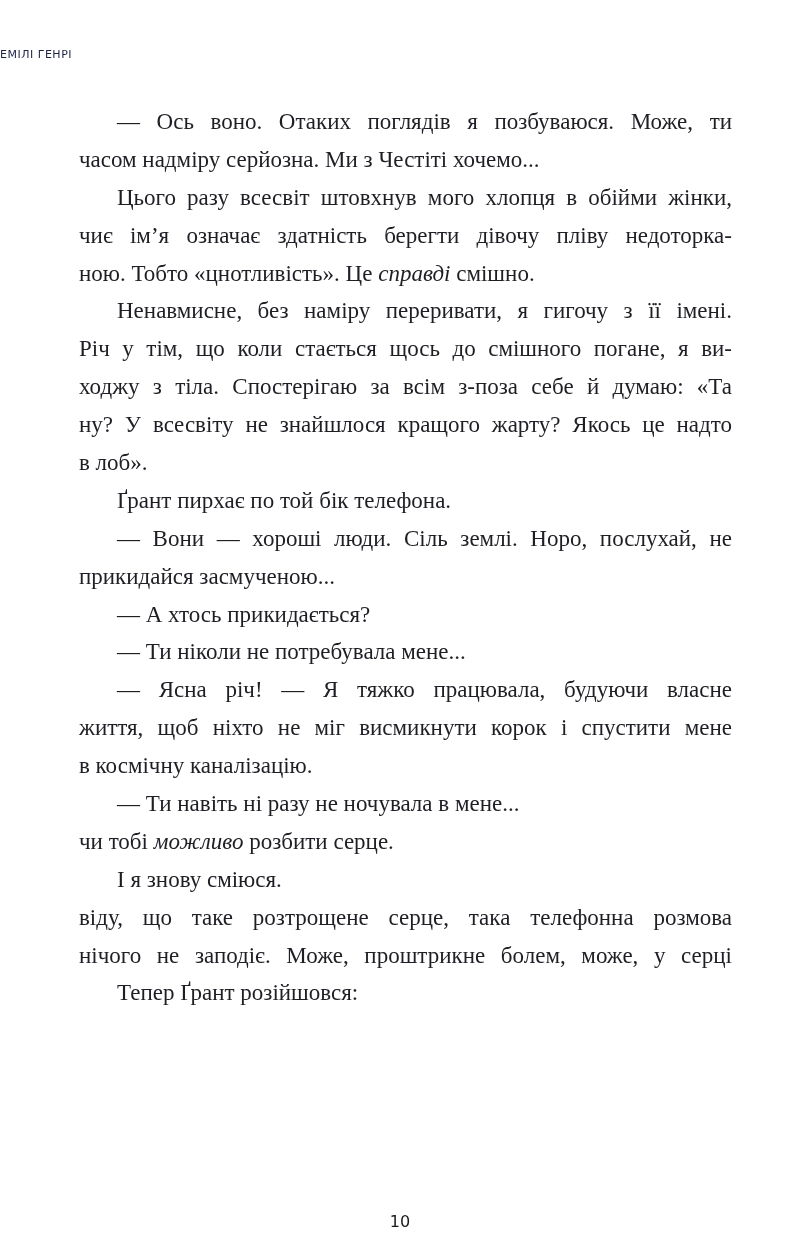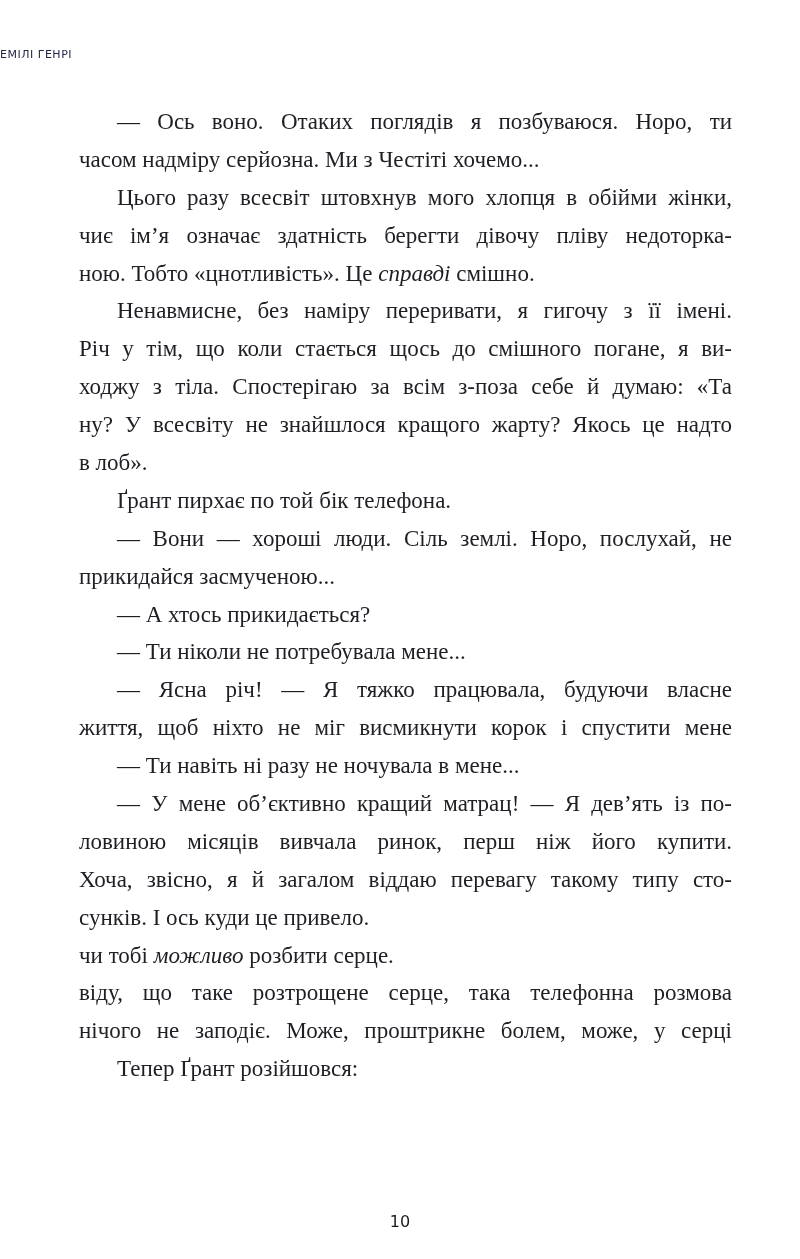--- a/index.html
+++ b/index.html
@@ -33,21 +33,21 @@
   }
 </style>
 </head>
 <body>
 
 <div class="running-head">ЕМІЛІ ГЕНРІ</div>
 
 <div class="text-block">
 
   <div>
-    <div class="line indent">— Ось воно. Отаких поглядів я позбуваюся. Норо, ти</div>
+    <div class="line indent">— Ось воно. Отаких поглядів я позбуваюся. Може, ти</div>
     <div class="line last">часом надміру серйозна. Ми з Честіті хочемо...</div>
   </div>
 
   <div>
     <div class="line indent">Цього разу всесвіт штовхнув мого хлопця в обійми жінки,</div>
     <div class="line">чиє ім’я означає здатність берегти дівочу пліву недоторка-</div>
     <div class="line last"><span>ною. Тобто «цнотливість». Це </span><span class="em">справді</span><span> смішно.</span></div>
   </div>
 
   <div>
@@ -71,37 +71,35 @@
     <div class="line indent last">— А хтось прикидається?</div>
   </div>
 
   <div>
     <div class="line indent last">— Ти ніколи не потребувала мене...</div>
   </div>
 
   <div>
     <div class="line indent">— Ясна річ! — Я тяжко працювала, будуючи власне</div>
     <div class="line">життя, щоб ніхто не міг висмикнути корок і спустити мене</div>
+    <div class="line last">в космічну каналізацію.</div>
   </div>
 
   <div>
     <div class="line indent last">— Ти навіть ні разу не ночувала в мене...</div>
   </div>
 
-  <div>
-    <div class="line indent">— У мене об’єктивно кращий матрац! — Я дев’ять із по-</div>
-    <div class="line">ловиною місяців вивчала ринок, перш ніж його купити.</div>
-    <div class="line">Хоча, звісно, я й загалом віддаю перевагу такому типу сто-</div>
-    <div class="line last">сунків. І ось куди це привело.</div>
-  </div>
 
   <div>
     <div class="line last"><span>чи тобі </span><span class="em">можливо</span><span> розбити серце.</span></div>
   </div>
 
+  <div>
+    <div class="line indent last">І я знову сміюся.</div>
+  </div>
 
   <div>
     <div class="line">віду, що таке розтрощене серце, така телефонна розмова</div>
     <div class="line">нічого не заподіє. Може, проштрикне болем, може, у серці</div>
   </div>
 
   <div>
     <div class="line indent last">Тепер Ґрант розійшовся:</div>
   </div>
 

